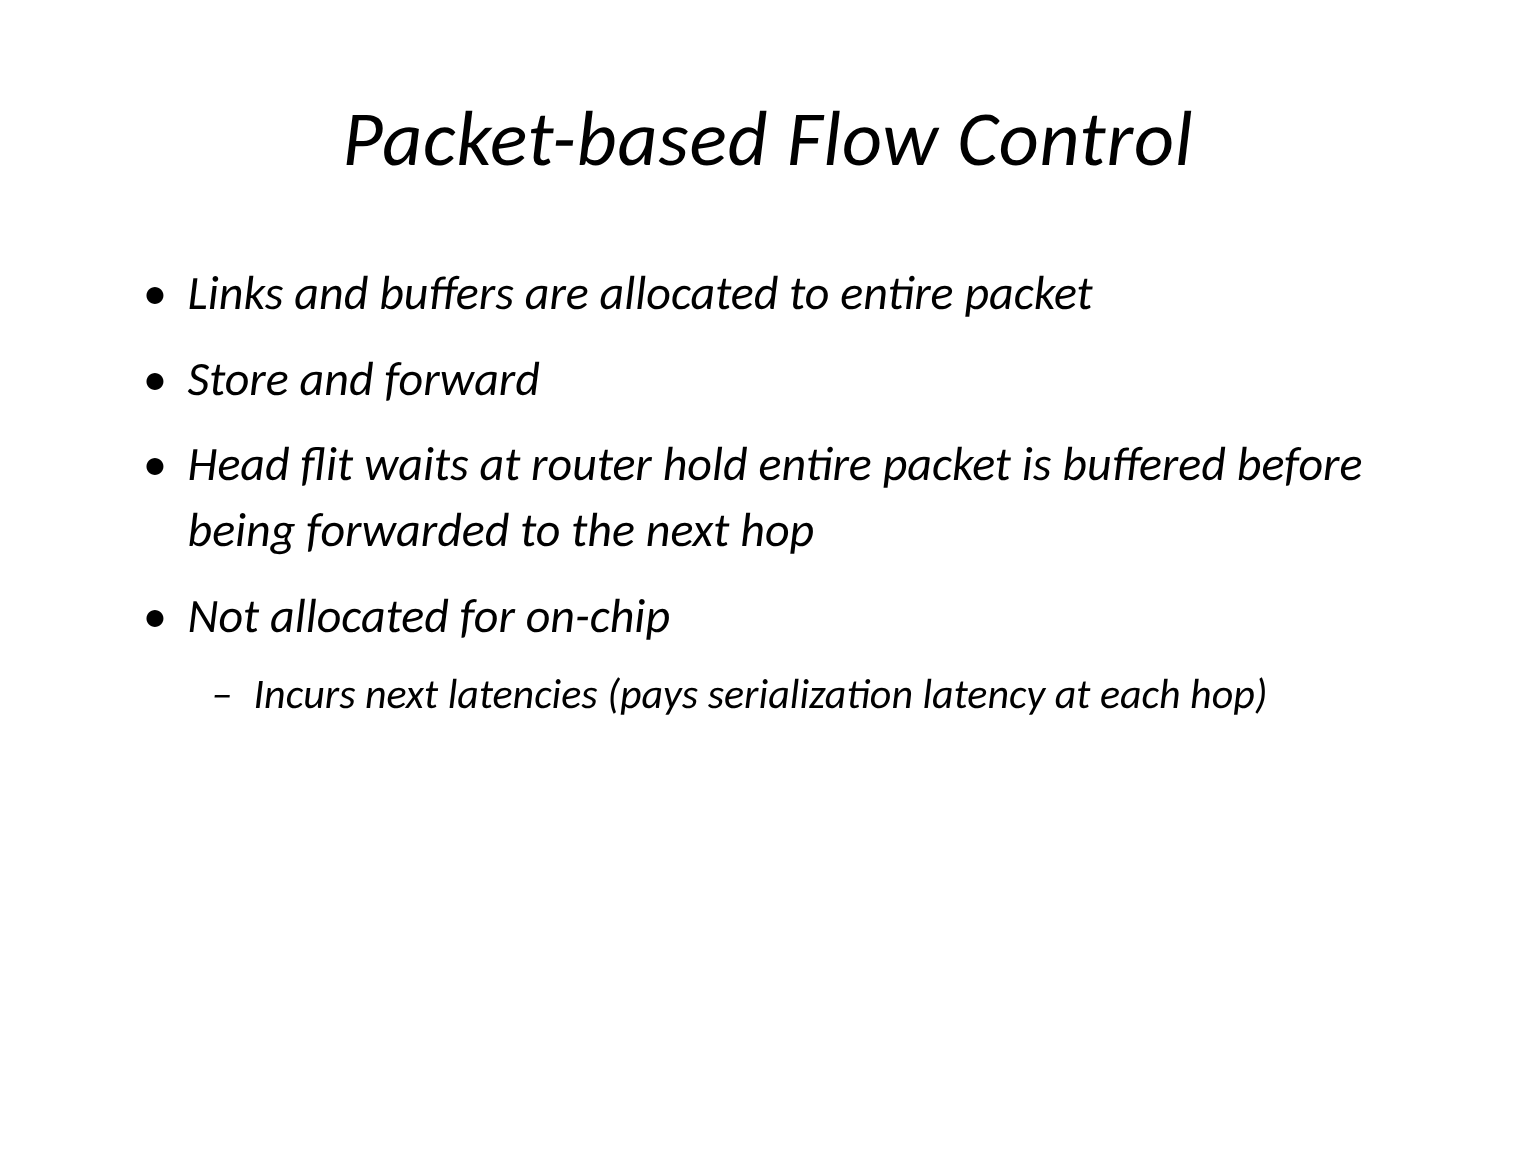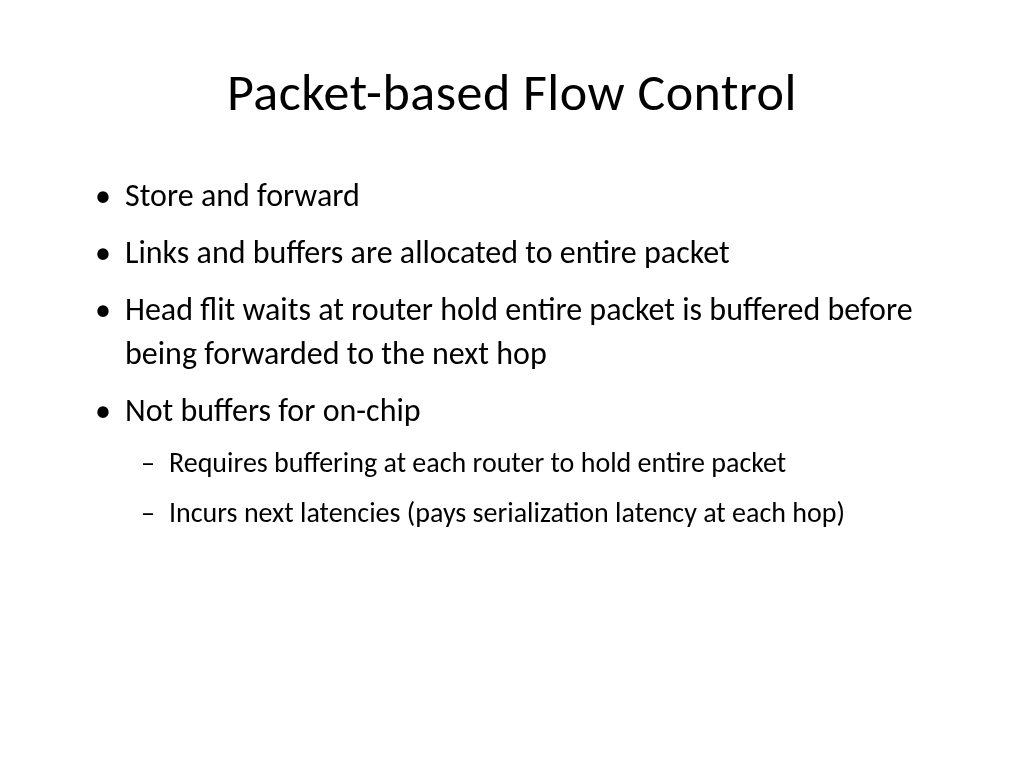--- a/index.html
+++ b/index.html
@@ -1,18 +1,19 @@
 <!DOCTYPE html>
 <html><head>
   <meta charset="utf-8">
   <style>
     * {
       margin: 0;
       padding: 0;
       box-sizing: border-box;
+      font-style: italic;
     }
     body {
       width: 1024px;
       height: 768px;
       background: #ffffff;
       font-family: Calibri, 'Segoe UI', Arial, sans-serif;
       color: #000000;
       overflow: hidden;
     }
     .slide {
@@ -68,34 +69,31 @@
     }
   </style>
 </head>
 <body>
 
 <div class="slide">
   <h1 class="title">Packet-based Flow Control</h1>
   <div class="content">
     <ul class="level1">
       <li>
-        <span>Store and forward</span>
+        <span>Links and buffers are allocated to entire packet</span>
       </li>
       <li>
-        <span>Links and buffers are allocated to entire packet</span>
+        <span>Store and forward</span>
       </li>
       <li>
         <span>Head flit waits at router hold entire packet is buffered before being forwarded to the next hop</span>
       </li>
       <li>
-        <span>Not buffers for on-chip</span>
+        <span>Not allocated for on-chip</span>
         <ul class="level2">
-          <li>
-            <span>Requires buffering at each router to hold entire packet</span>
-          </li>
           <li>
             <span>Incurs next latencies (pays serialization latency at each hop)</span>
           </li>
         </ul>
       </li>
     </ul>
   </div>
 </div>
 
 </body></html>

